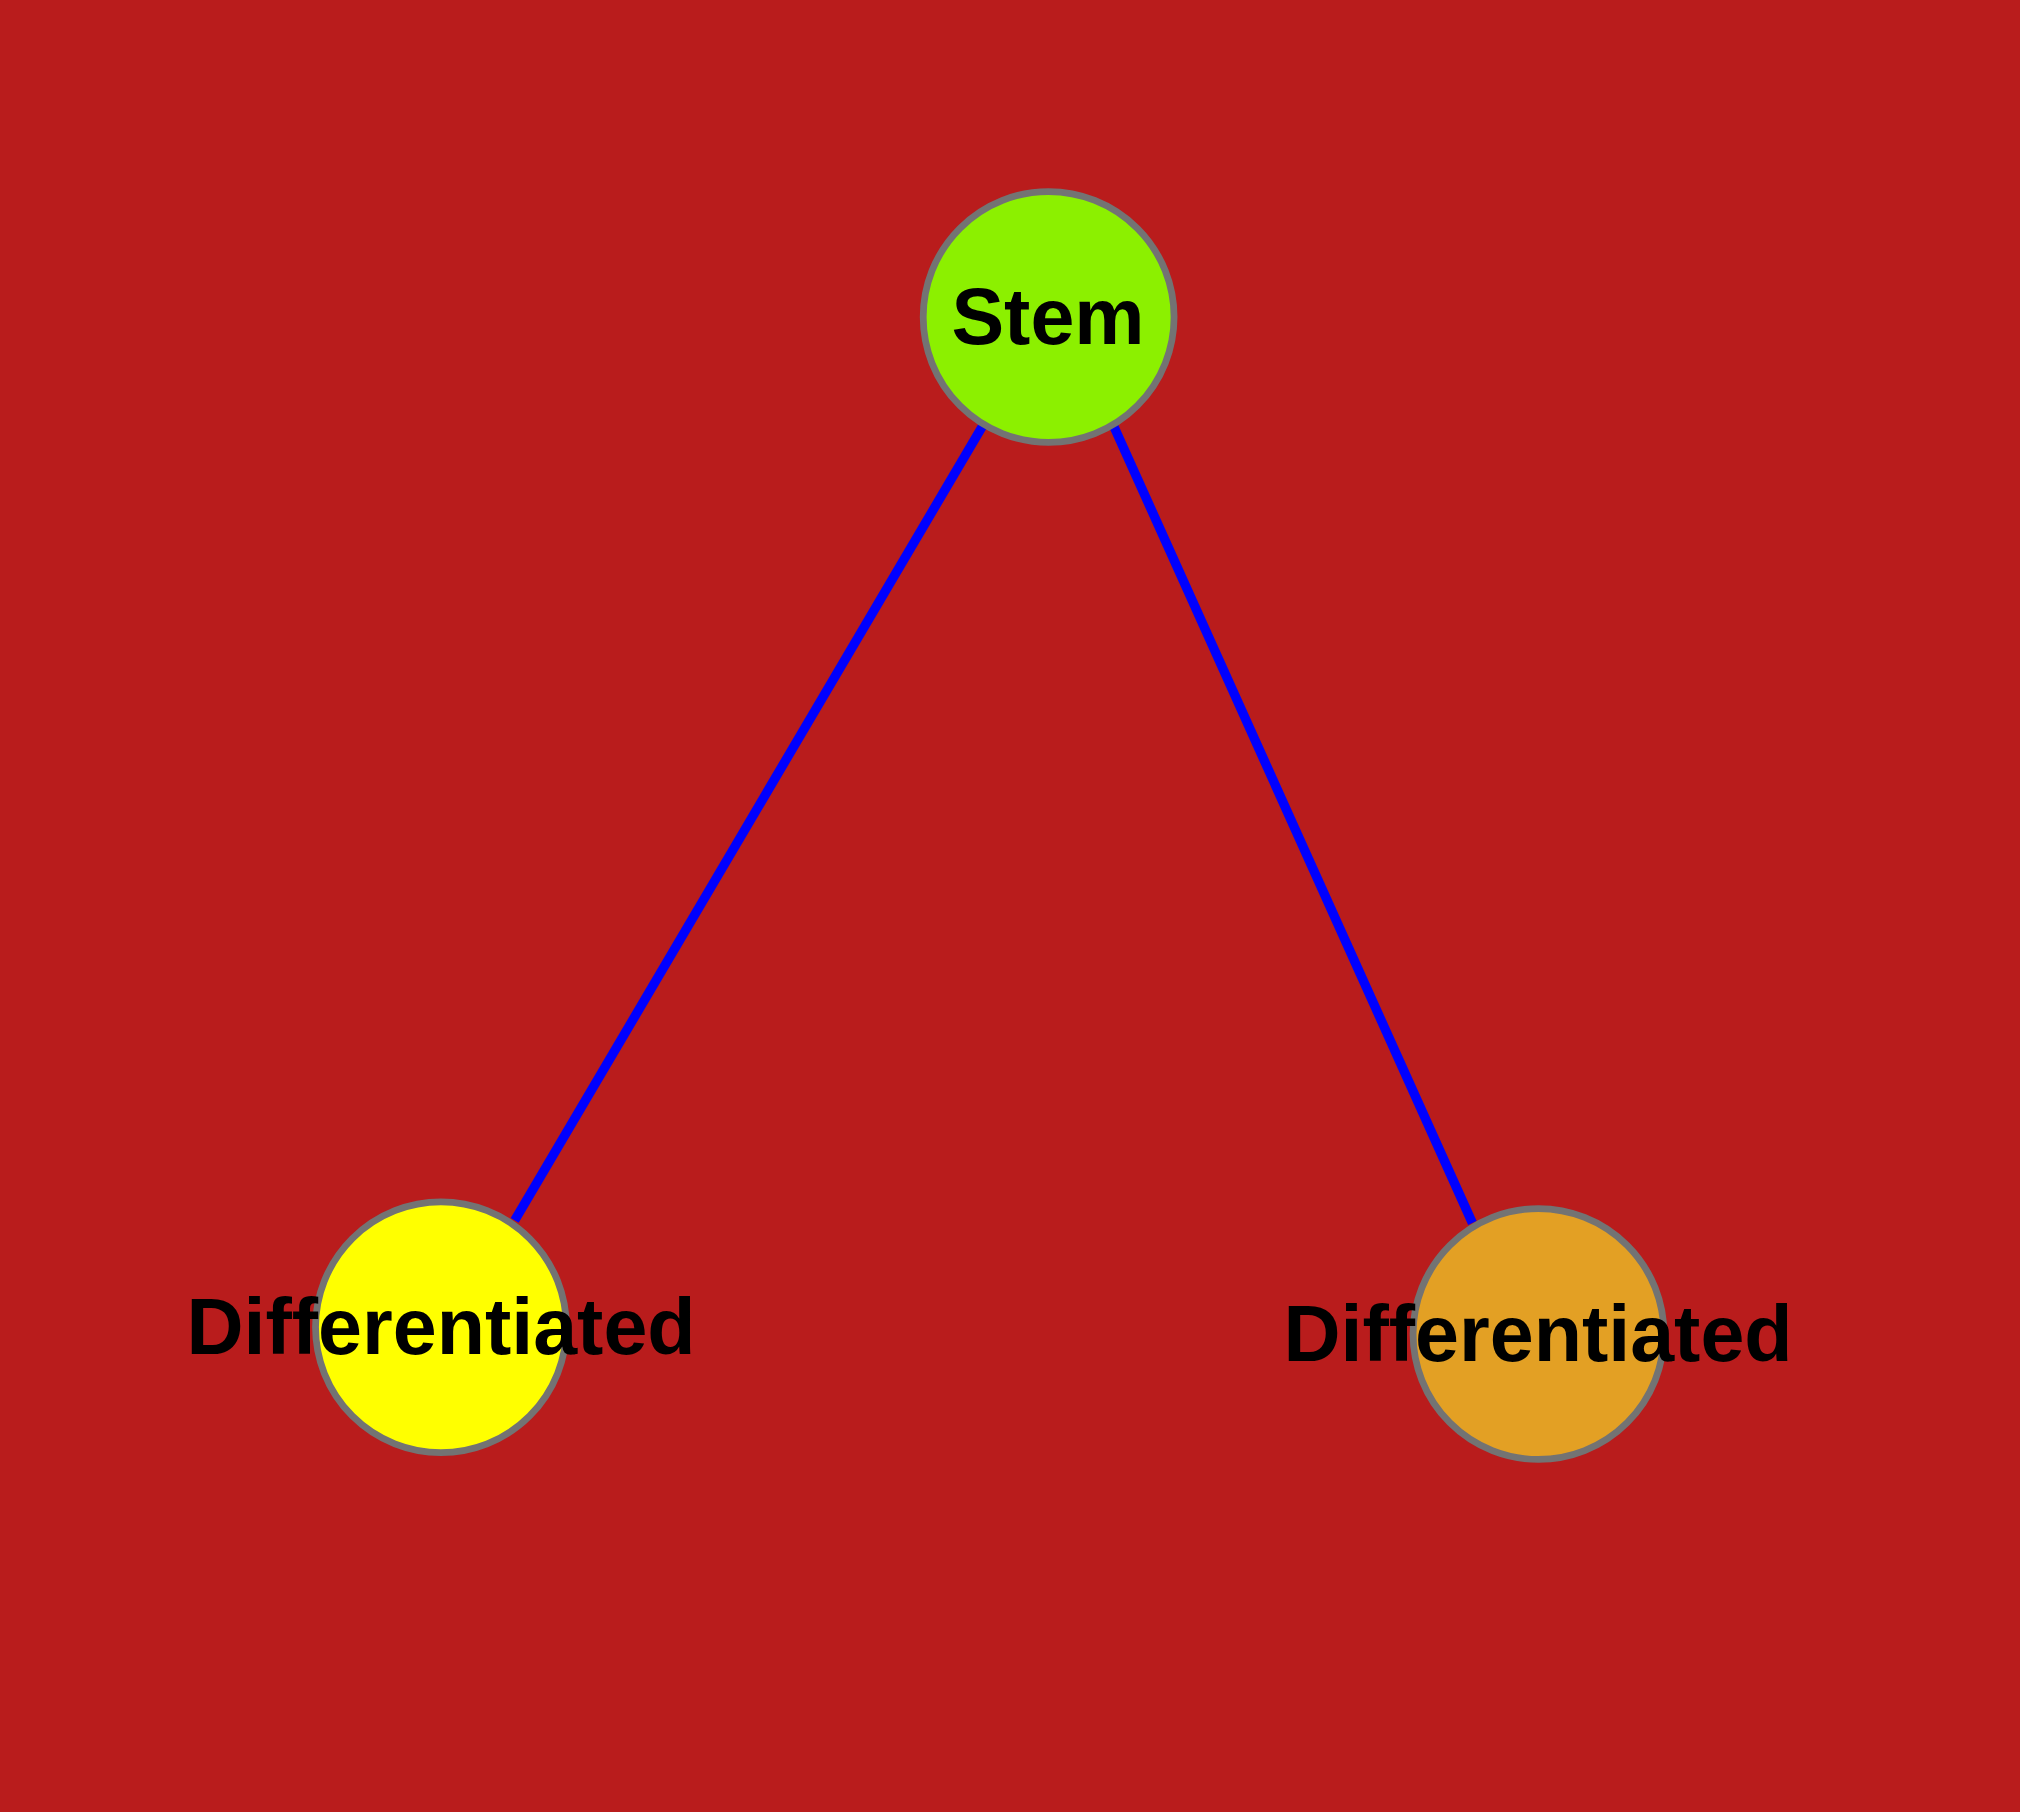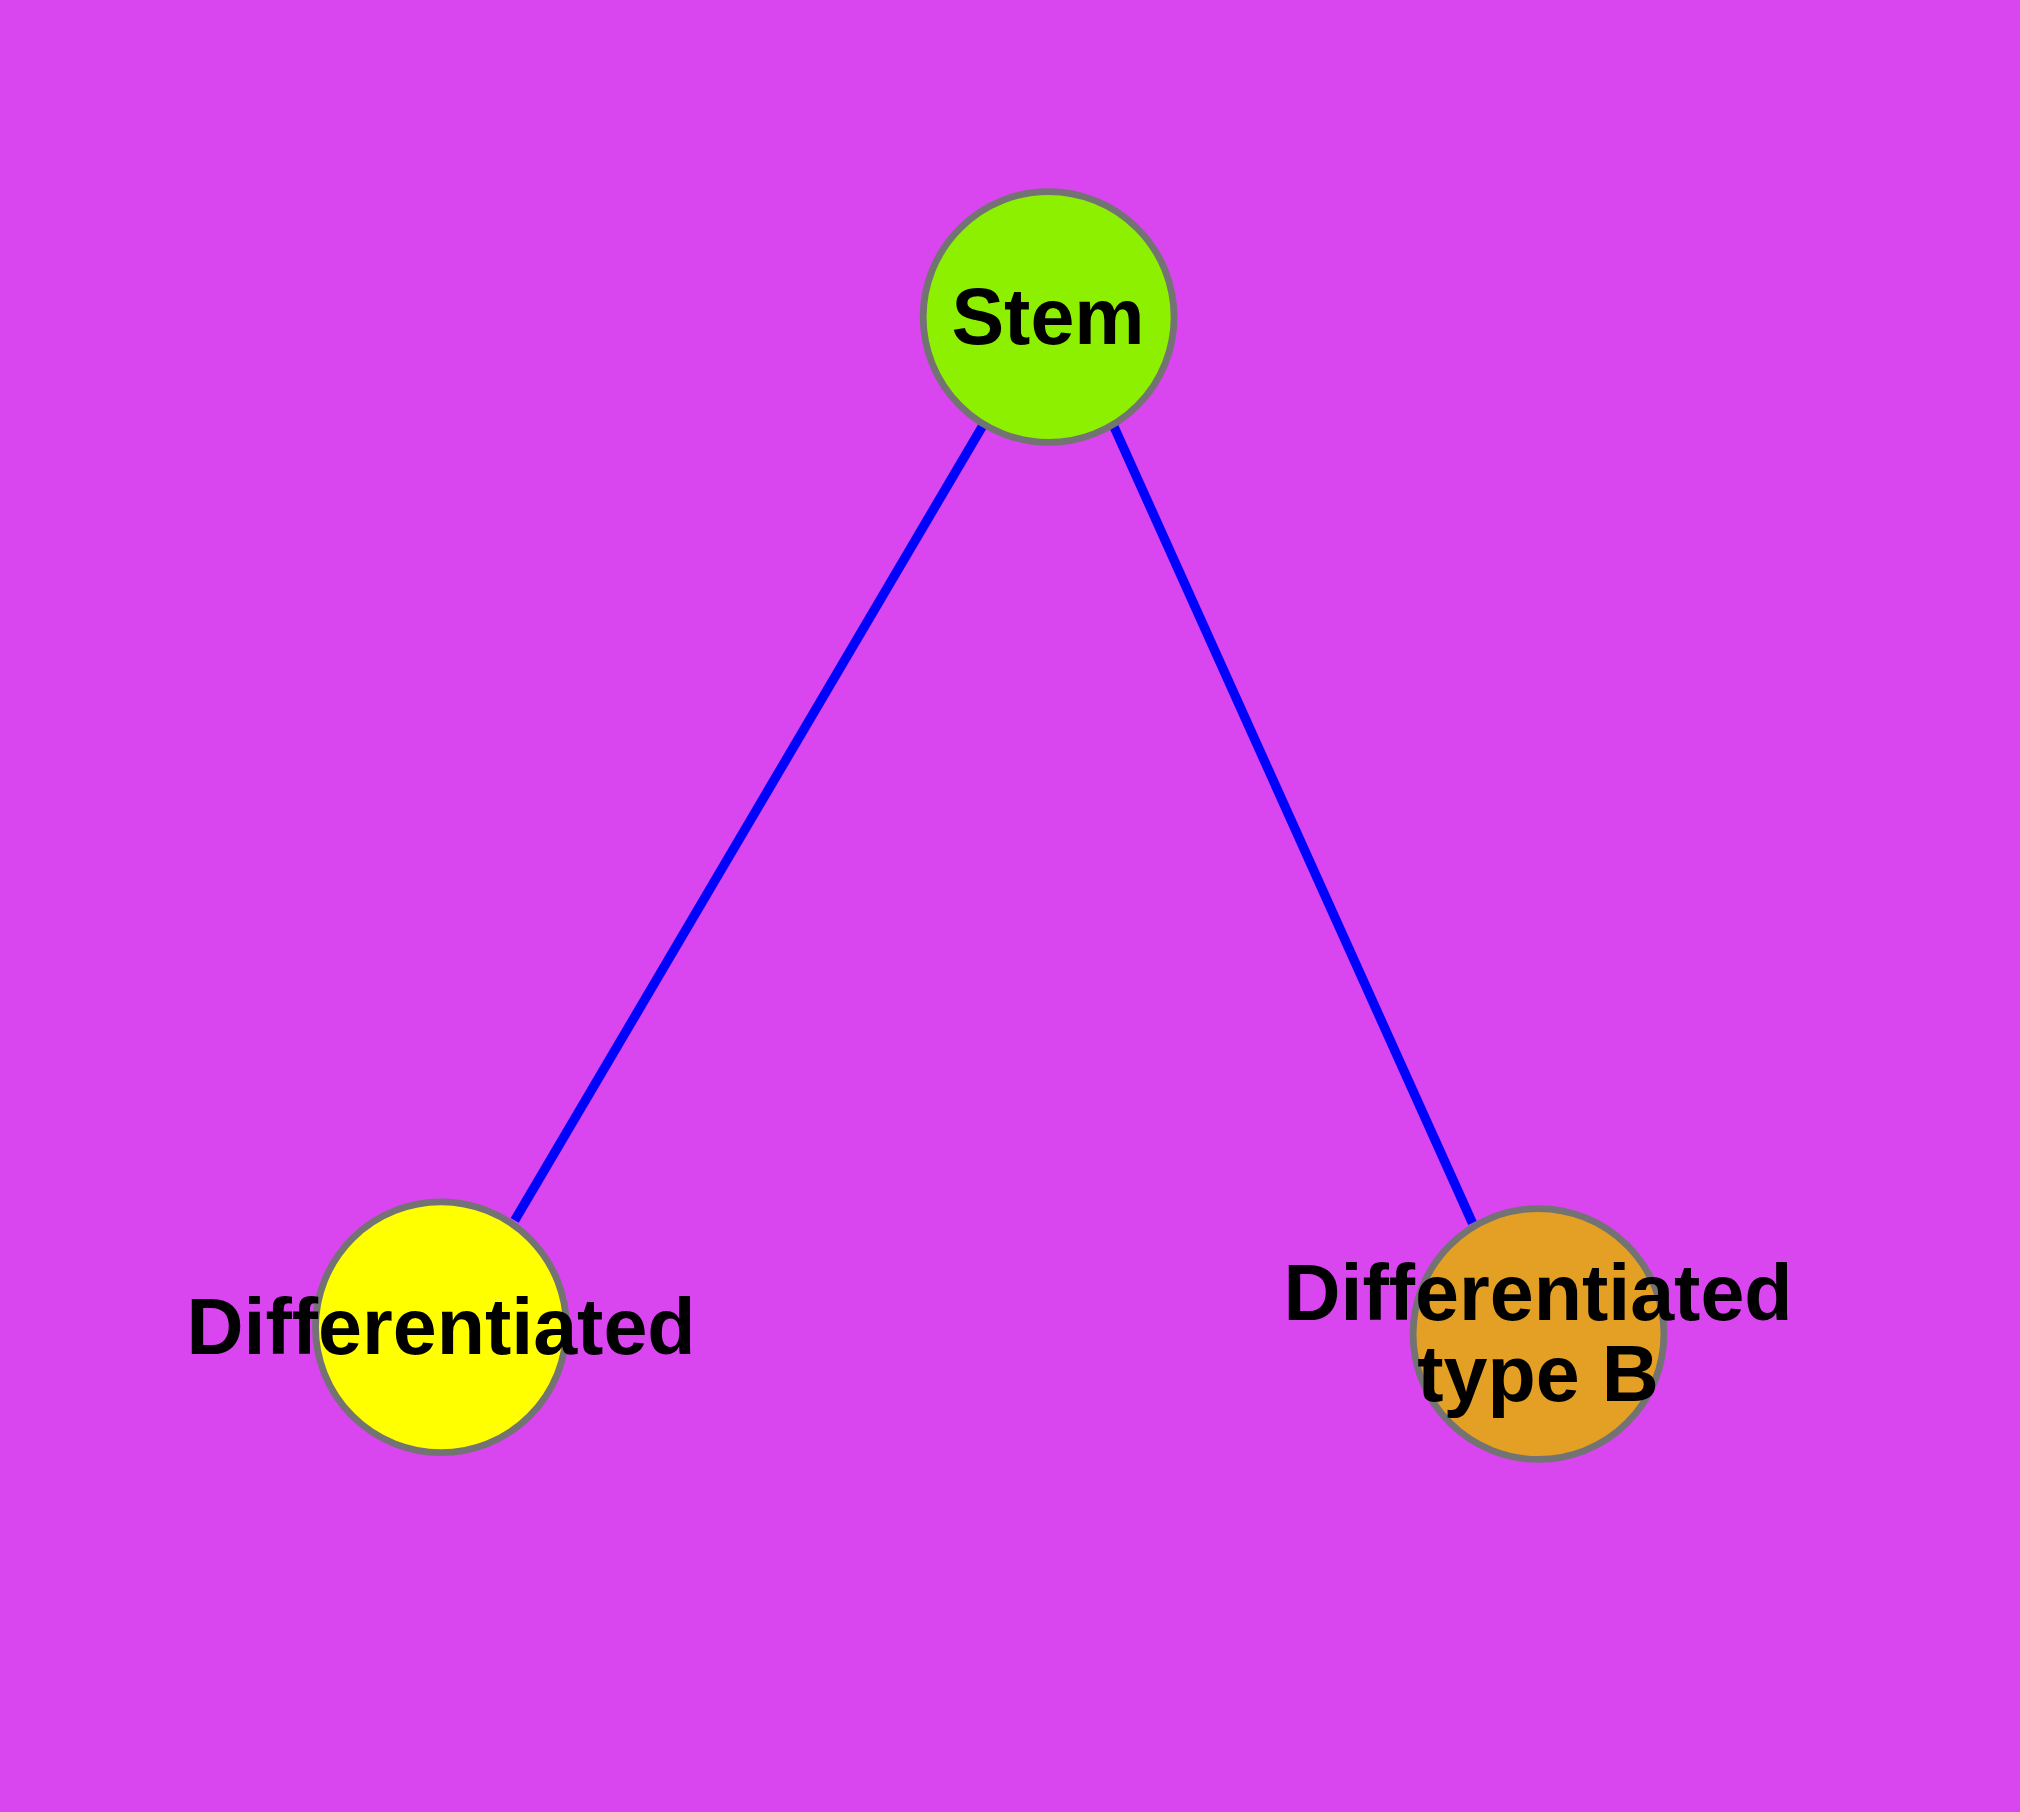--- a/index.html
+++ b/index.html
@@ -31,21 +31,21 @@
     line-height: 1.02;
     color: #000000;
     white-space: nowrap;
     pointer-events: none;
     transform: translate(-50%, -50%);
   }
 </style>
 </head>
 <body>
 
-<div id="canvas" style="background: #d946ef;">
+<div id="canvas" style="background: #b91c1c;">
 
   <svg id="graph-svg" viewBox="0 0 2384 2138" xmlns="http://www.w3.org/2000/svg">
     <g>
       <line x1="1160" y1="501" x2="607" y2="1440" stroke="#0000ff" stroke-width="11" stroke-linecap="butt"></line>
       <line x1="1313" y1="501" x2="1737" y2="1443" stroke="#0000ff" stroke-width="11" stroke-linecap="butt"></line>
     </g>
     <g>
       <circle cx="520" cy="1566" r="148" fill="#ffff00" stroke="#737373" stroke-width="8"></circle>
       <circle cx="1815" cy="1574" r="148" fill="#e3a024" stroke="#737373" stroke-width="8"></circle>
       <circle cx="1237" cy="374" r="148" fill="#8cf000" stroke="#737373" stroke-width="8"></circle>
@@ -55,17 +55,16 @@
   <div class="node-label" style="left:1048px; top:317px;">
     <div>Stem</div>
   </div>
 
   <div class="node-label" style="left:441px; top:1327px;">
     <div>Differentiated</div>
   </div>
 
   <div class="node-label" style="left:1538px; top:1334px;">
     <div>Differentiated</div>
-    <div>type B</div>
   </div>
 
 </div>
 
 
 </body></html>

